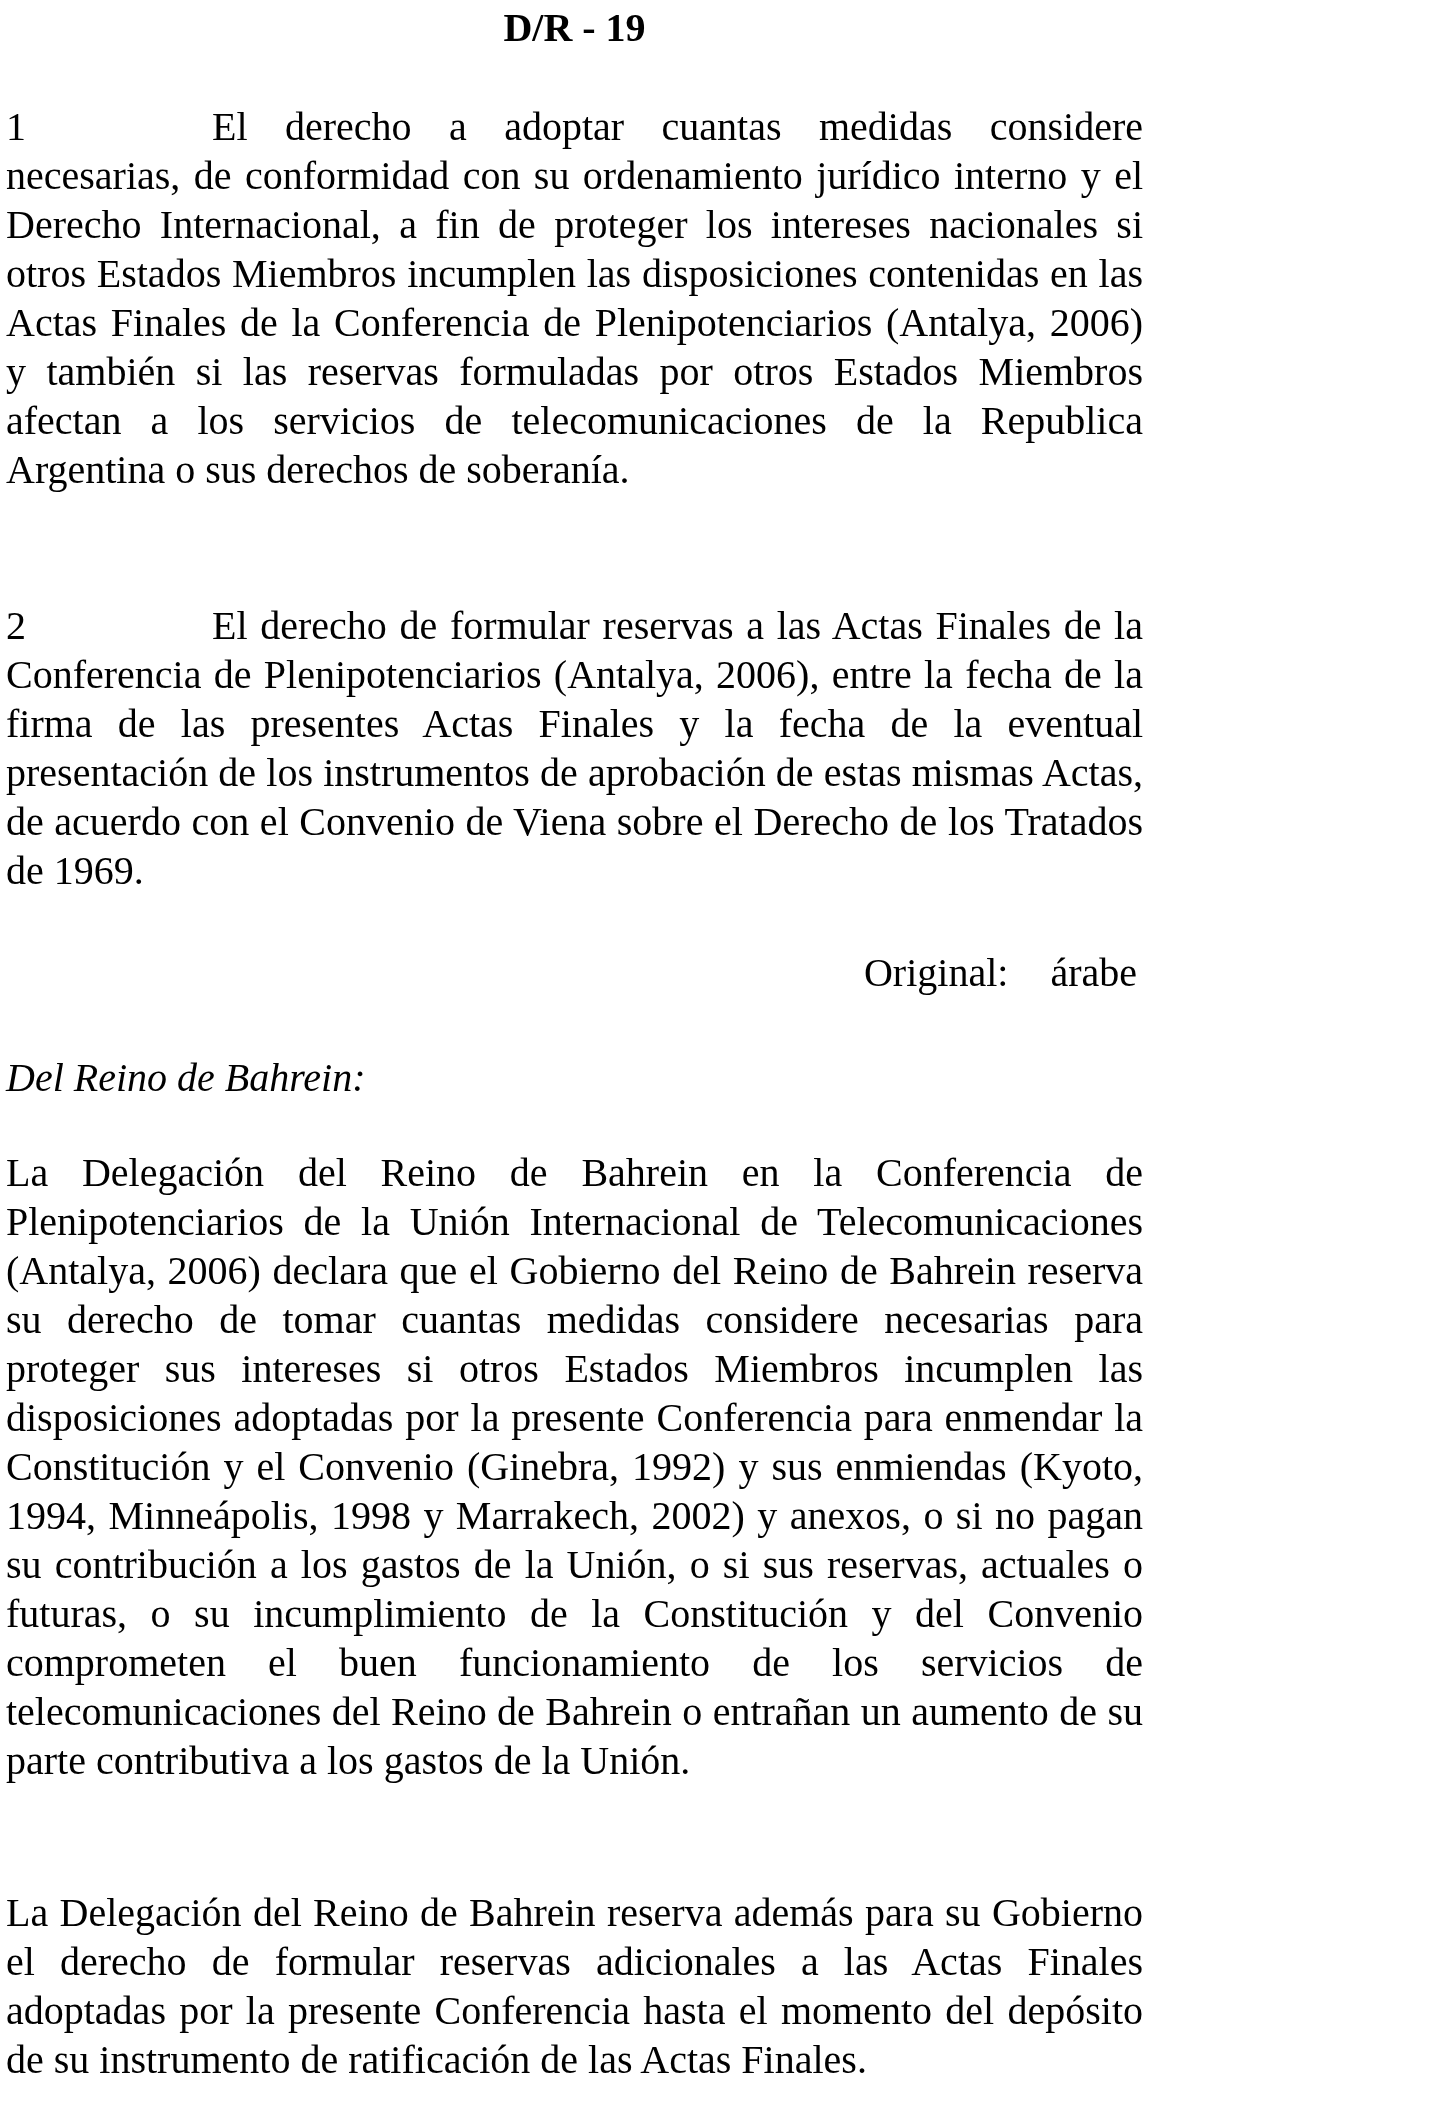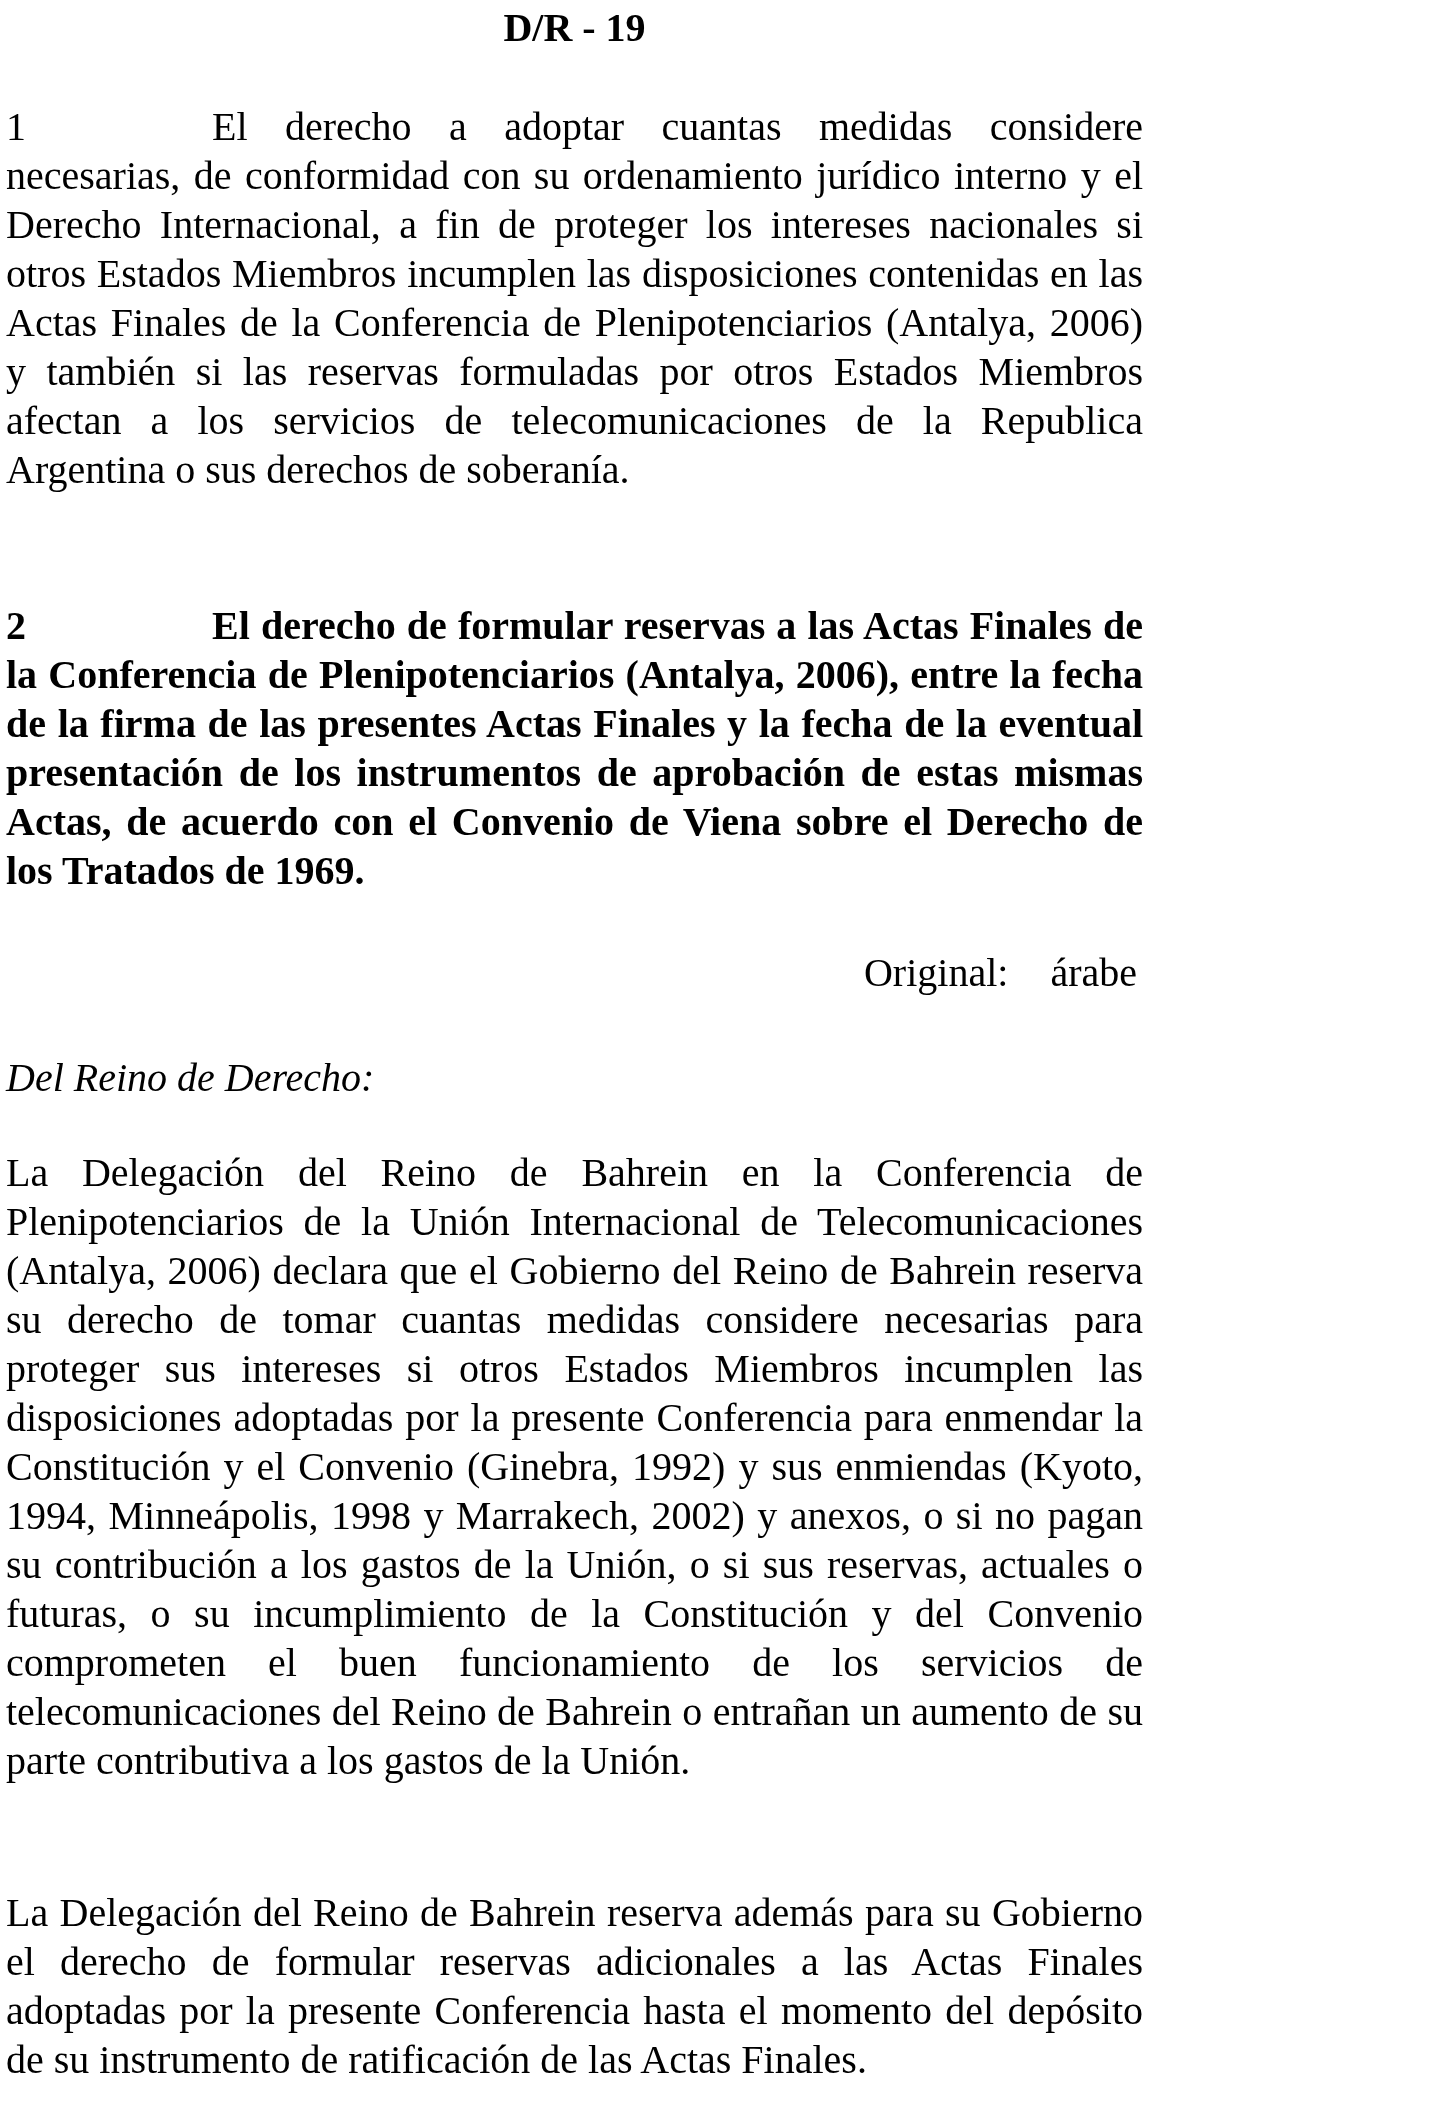--- a/index.html
+++ b/index.html
@@ -27,21 +27,21 @@
   }
   .para {
     text-align: justify;
     text-justify: inter-word;
   }
   .num-indent {
     display: inline-block;
     width: 206px;
   }
   .p1 { margin-top: 50px; }
-  .p2 { margin-top: 107px; font-weight: bold; }
+  .p2 { margin-top: 107px; }
   .section-number {
     margin-top: 141px;
     text-align: center;
     font-weight: bold;
   }
   .original-line {
     margin-top: 53px;
     text-align: right;
     padding-right: 6px;
   }
@@ -68,19 +68,19 @@
 
   <div class="para p2">
     <span class="num-indent">2</span><span>El derecho de formular reservas a las Actas Finales de la Conferencia de Plenipotenciarios (Antalya, 2006), entre la fecha de la firma de las presentes Actas Finales y la fecha de la eventual presentación de los instrumentos de aprobación de estas mismas Actas, de acuerdo con el Convenio de Viena sobre el Derecho de los Tratados de 1969.</span>
   </div>
 
 
   <div class="original-line">
     <span>Original:</span><span class="original-lang">árabe</span>
   </div>
 
-  <div class="delegation-line">Del Reino de Derecho:</div>
+  <div class="delegation-line">Del Reino de Bahrein:</div>
 
   <div class="para p3">La Delegación del Reino de Bahrein en la Conferencia de Plenipotenciarios de la Unión Internacional de Telecomunicaciones (Antalya, 2006) declara que el Gobierno del Reino de Bahrein reserva su derecho de tomar cuantas medidas considere necesarias para proteger sus intereses si otros Estados Miembros incumplen las disposiciones adoptadas por la presente Conferencia para enmendar la Constitución y el Convenio (Ginebra, 1992) y sus enmiendas (Kyoto, 1994, Minneápolis, 1998 y Marrakech, 2002) y anexos, o si no pagan su contribución a los gastos de la Unión, o si sus reservas, actuales o futuras, o su incumplimiento de la Constitución y del Convenio comprometen el buen funcionamiento de los servicios de telecomunicaciones del Reino de Bahrein o entrañan un aumento de su parte contributiva a los gastos de la Unión.</div>
 
   <div class="para p4">La Delegación del Reino de Bahrein reserva además para su Gobierno el derecho de formular reservas adicionales a las Actas Finales adoptadas por la presente Conferencia hasta el momento del depósito de su instrumento de ratificación de las Actas Finales.</div>
 
 </div>
 
 </body></html>

